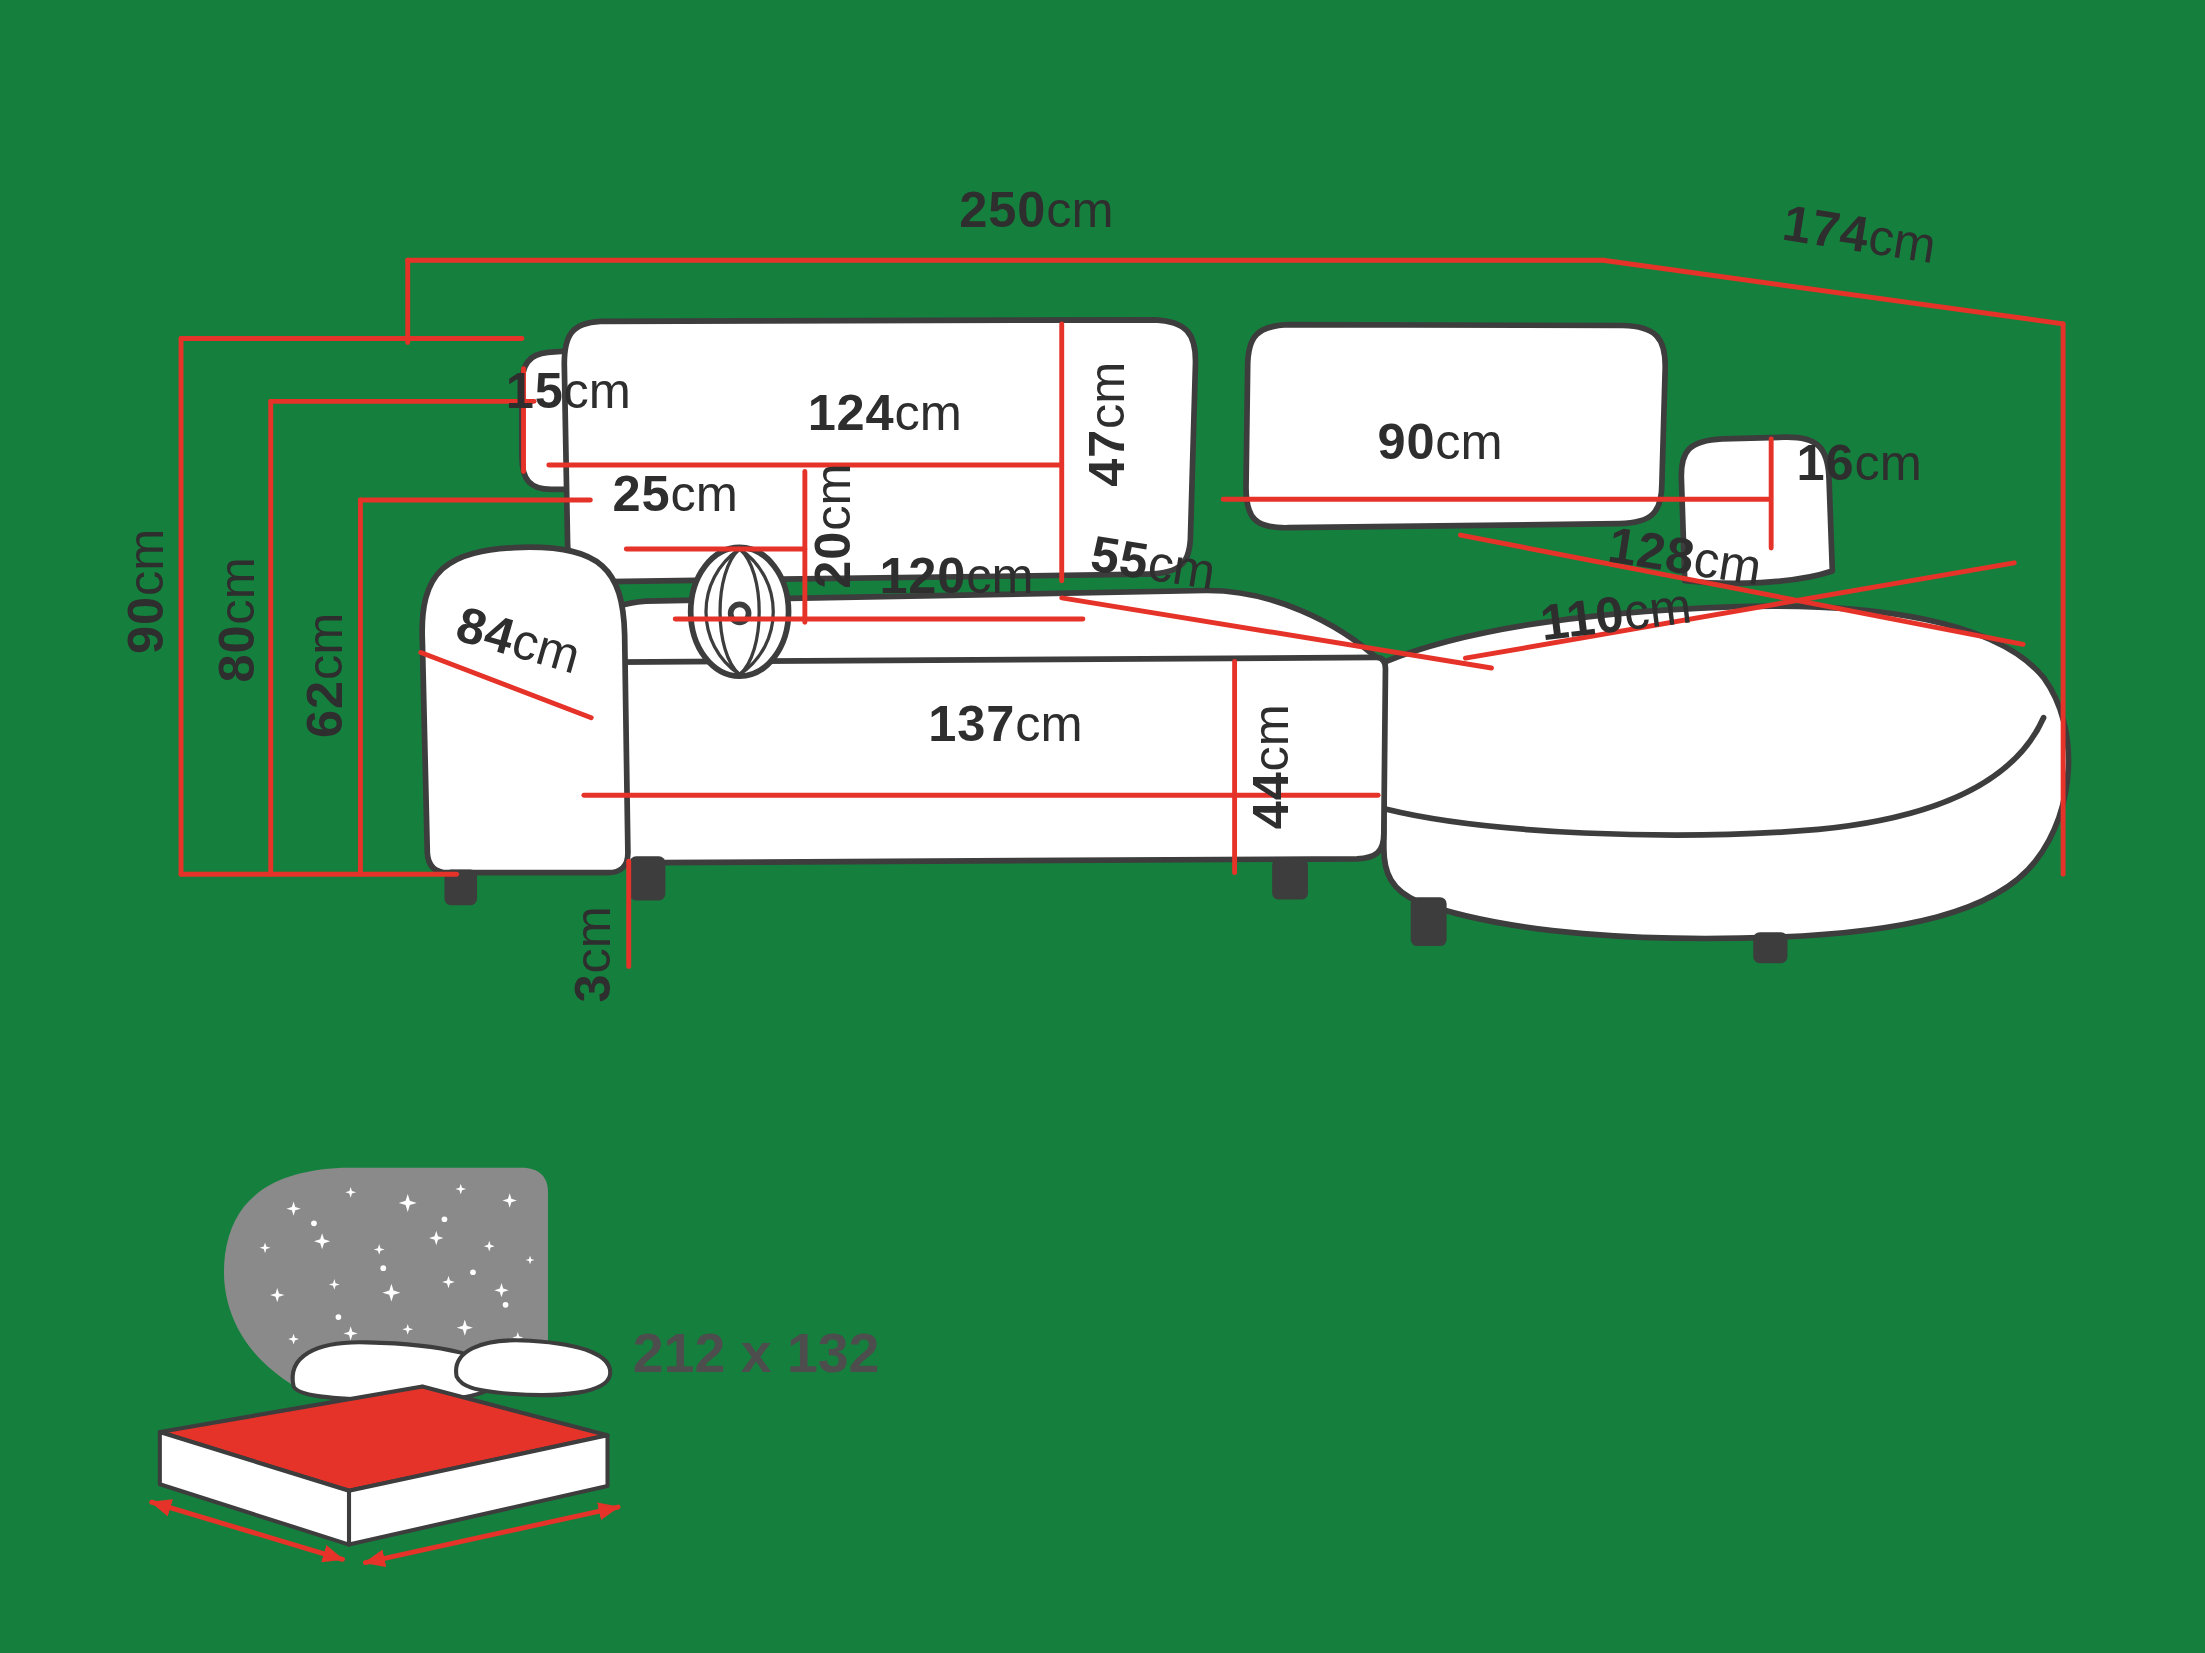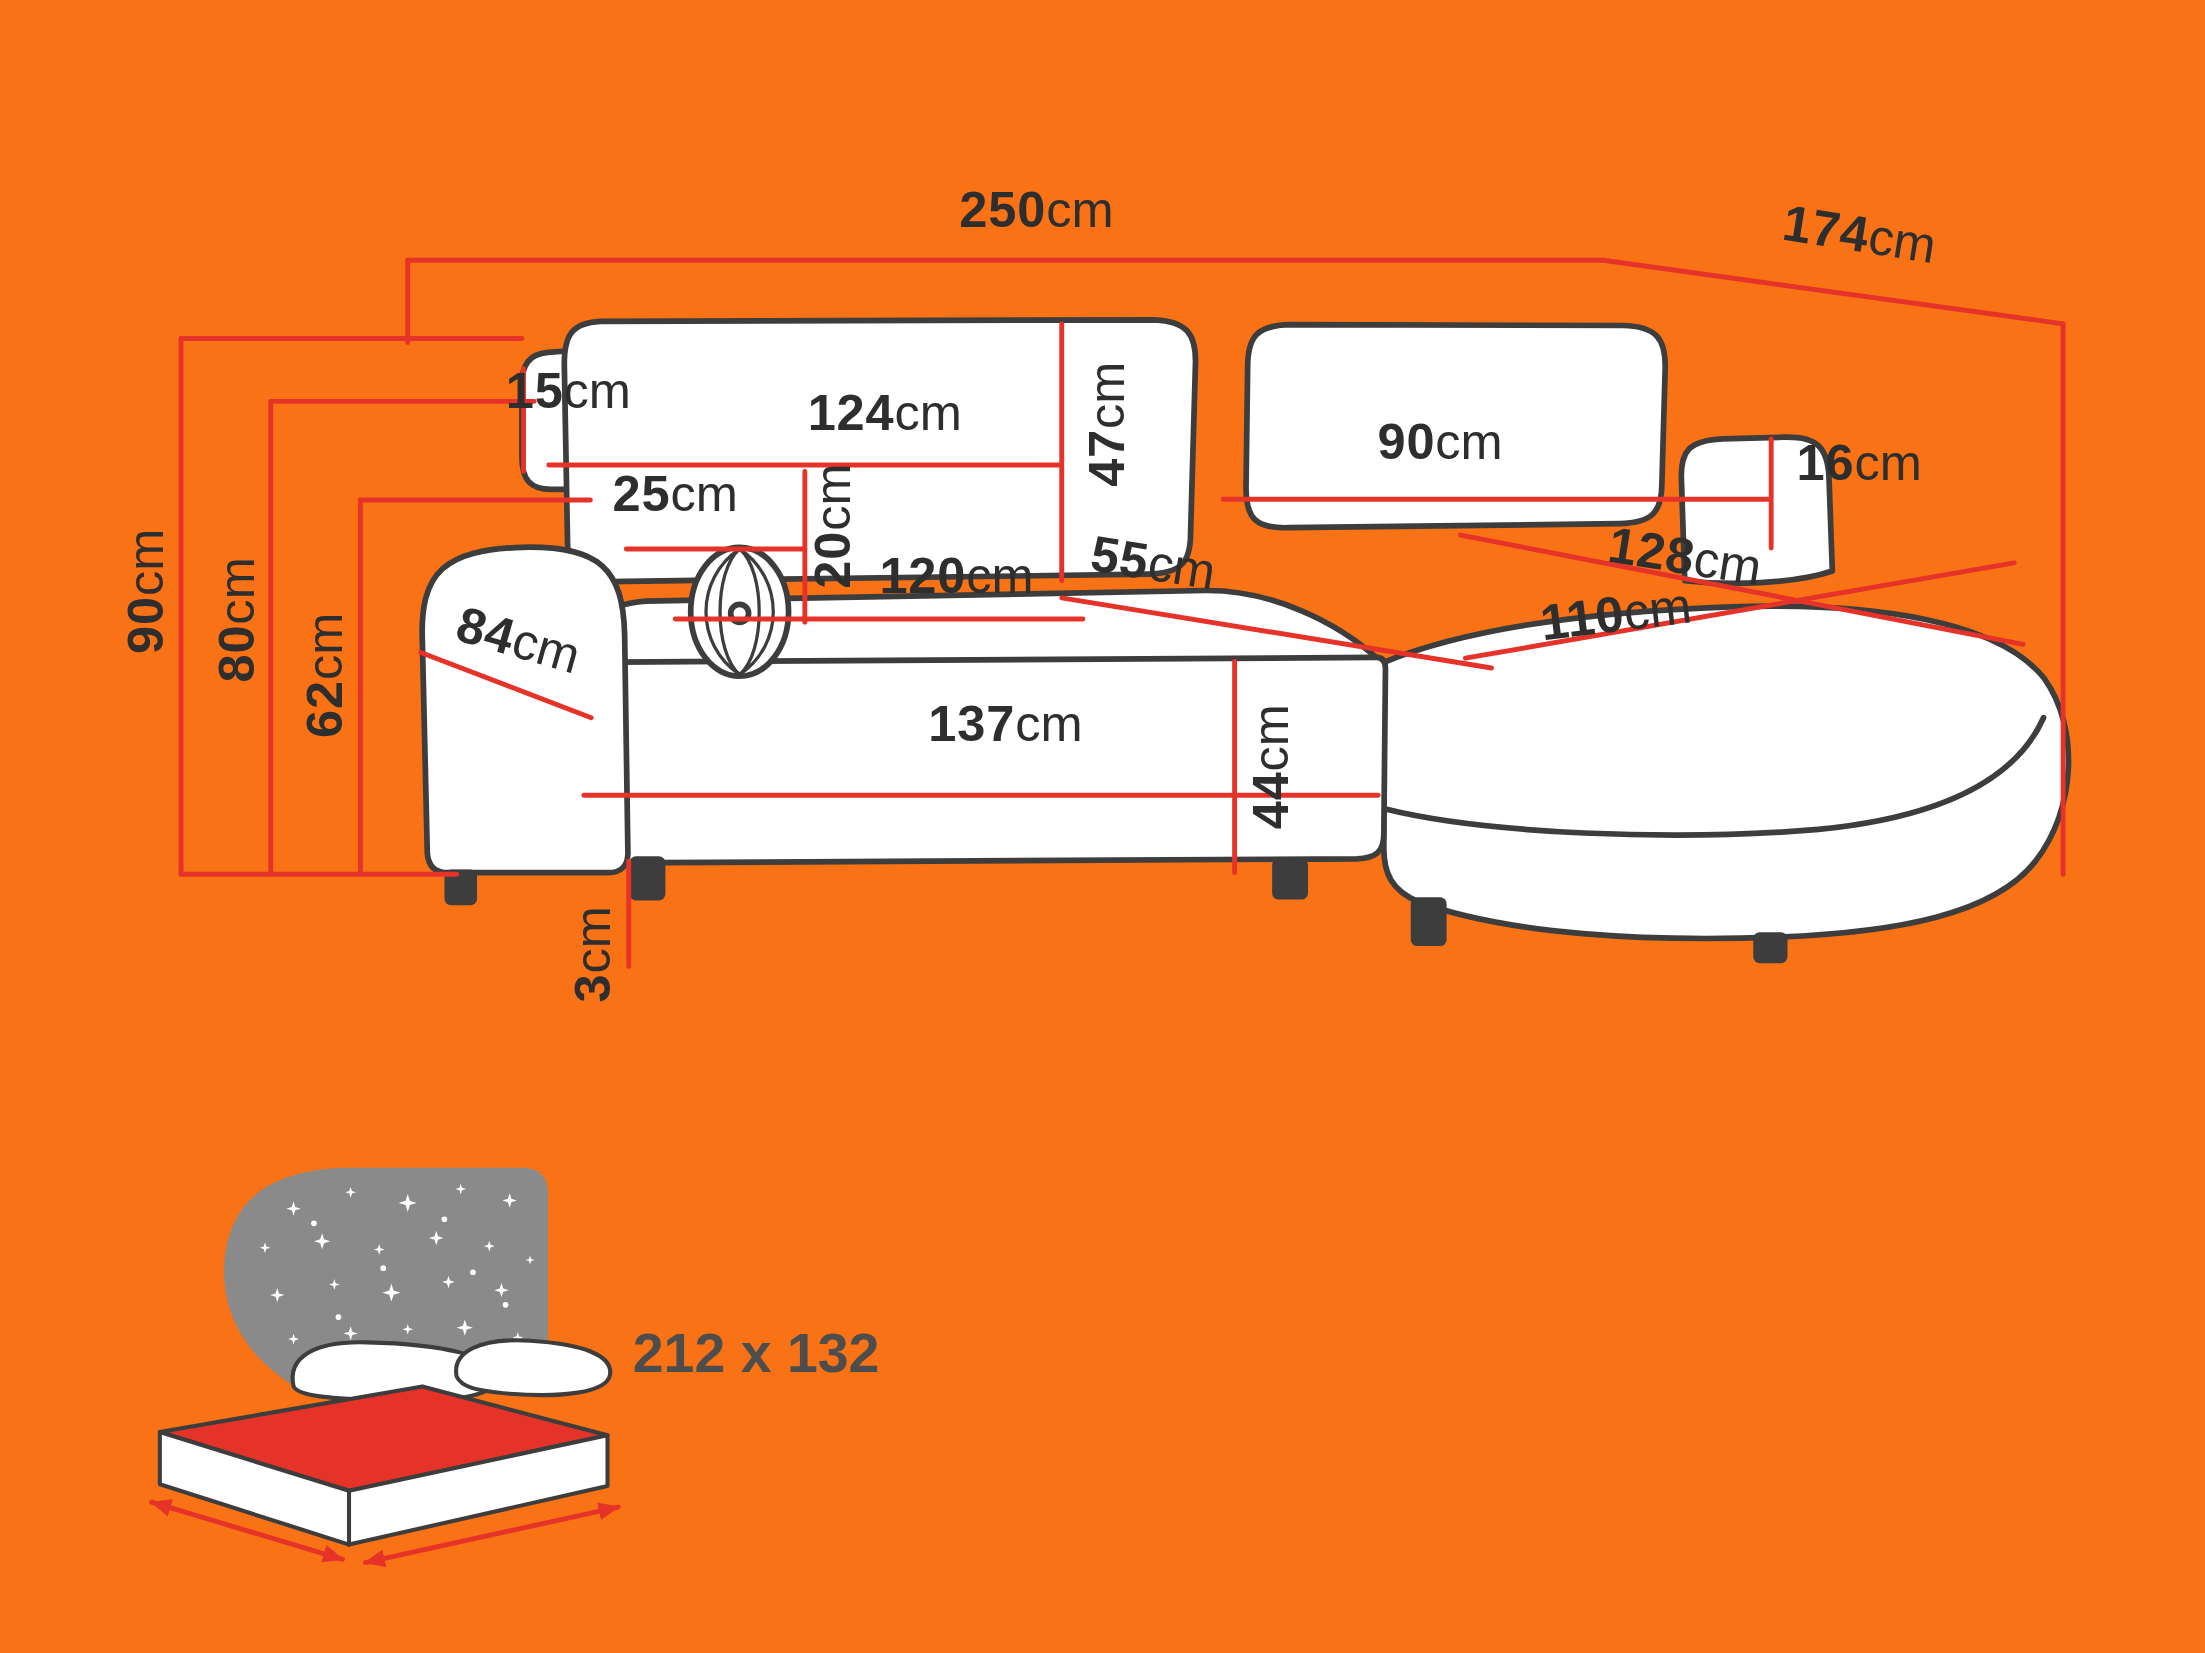--- a/index.html
+++ b/index.html
@@ -1,16 +1,16 @@
 <!DOCTYPE html>
 <html style="--red: #e63329; --outline: #3d3d3d; --headboard: #8a8a8a; --text: #2e2e2e; --bed_text: #4d4d4d; --background: #ffffff;font-size:13px"><head>
 <meta charset="utf-8">
 <style>
   html,body{margin:0;padding:0;background:#ffffff;}
-  .stage{position:relative;width:2205px;height:1654px;background:#f97316;font-family:"Liberation Sans",sans-serif;overflow:hidden;}
+  .stage{position:relative;width:2205px;height:1654px;background:#15803d;font-family:"Liberation Sans",sans-serif;overflow:hidden;}
   svg{display:block;}
   .outline{fill:#ffffff;stroke:var(--outline);stroke-width:7;stroke-linejoin:round;stroke-linecap:round;}
   .oline{fill:none;stroke:var(--outline);stroke-width:7;stroke-linejoin:round;stroke-linecap:round;}
   .oline-thin{fill:none;stroke:var(--outline);stroke-width:4;stroke-linecap:round;}
   .leg{fill:var(--outline);stroke:none;}
   .redline{fill:none;stroke:var(--red);stroke-width:6;stroke-linecap:round;}
   .dim{font-size:62px;fill:var(--text);}
   .dim .num{font-weight:bold;letter-spacing:1px;}
   .dim .unit{font-weight:normal;}
   .bed-label{font-size:68px;font-weight:bold;fill:var(--bed_text);}

